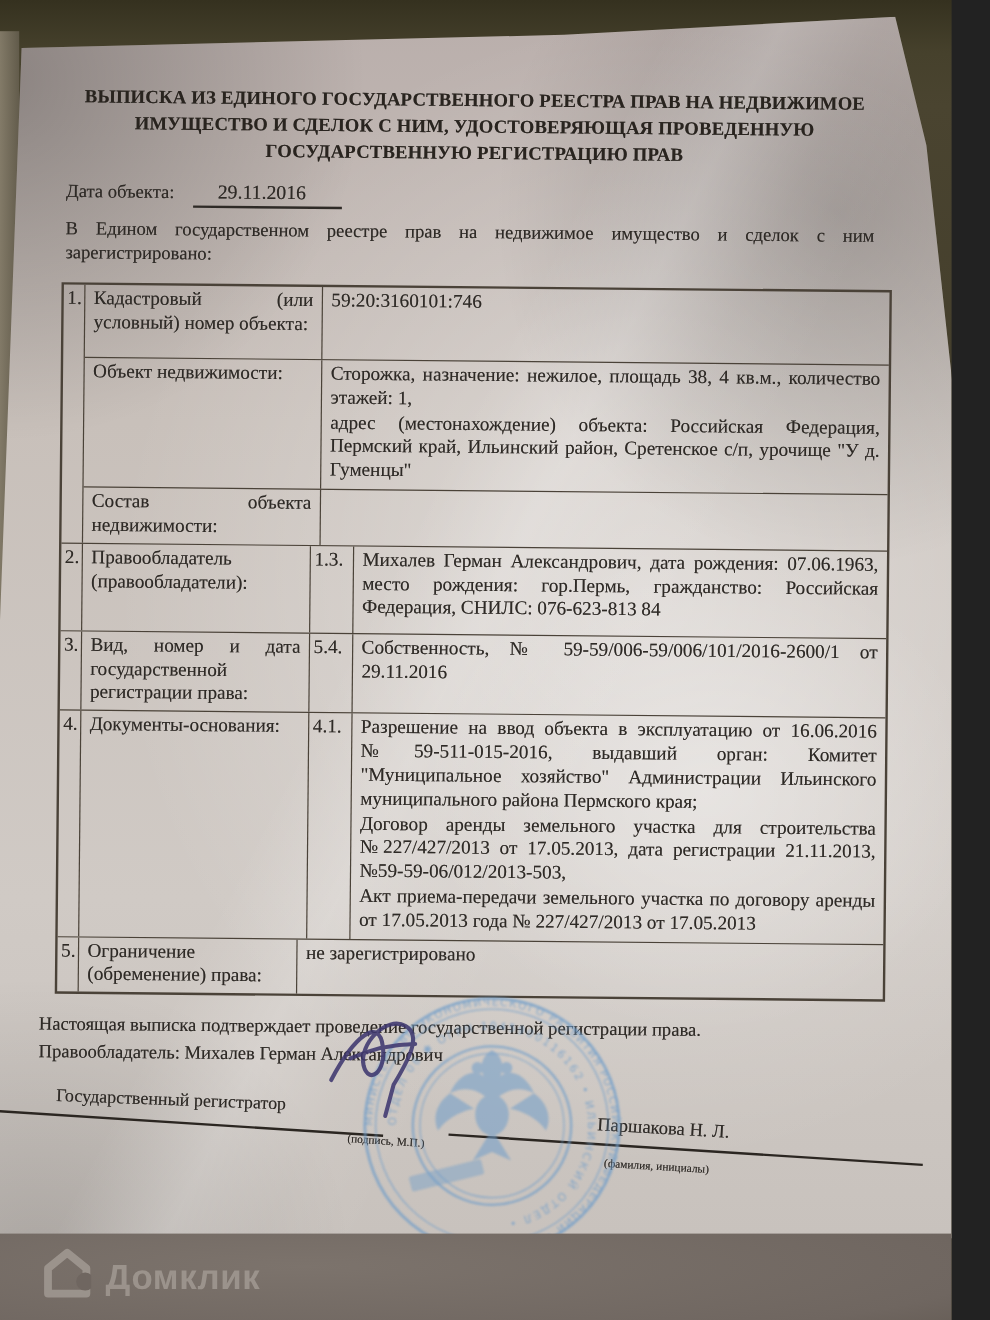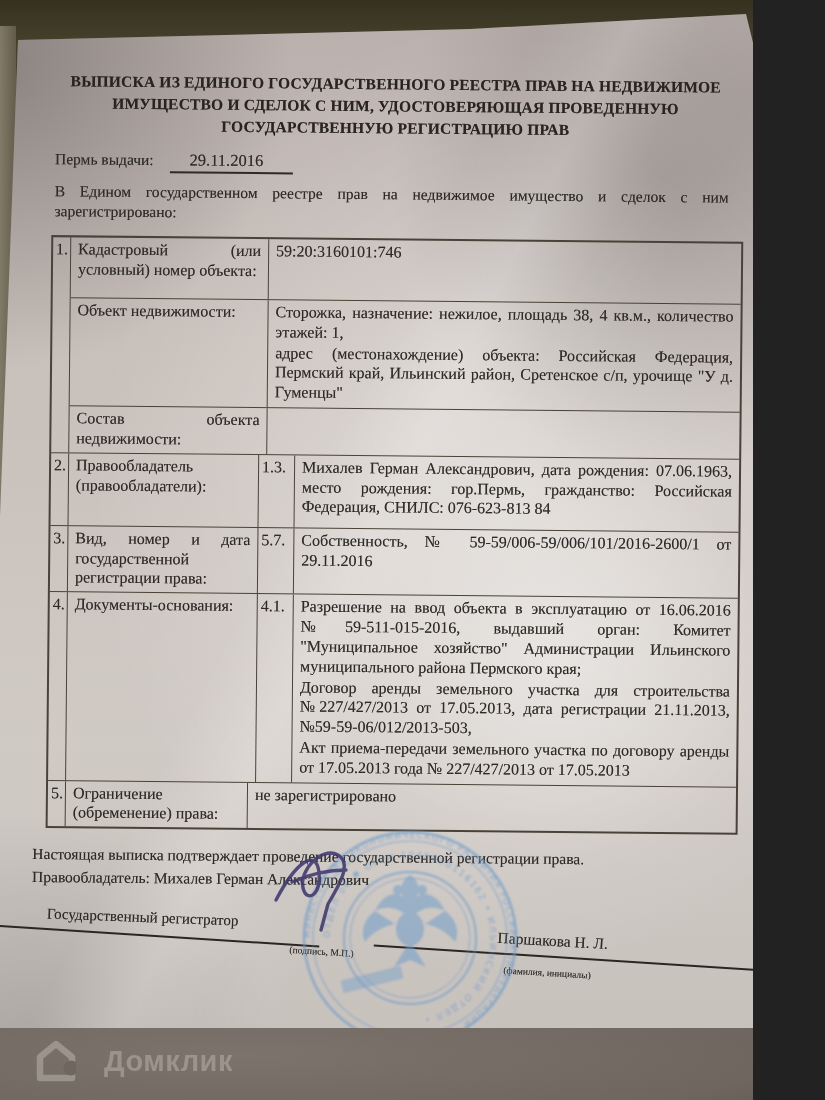--- a/index.html
+++ b/index.html
@@ -1,18 +1,18 @@
 <!DOCTYPE html>
 <html><head>
 <meta charset="utf-8">
 <style>
   html,body{margin:0;padding:0;background:#222;}
   .page{position:relative;width:753px;height:1100px;overflow:hidden;
     font-family:"Liberation Serif",serif;
-    background:linear-gradient(180deg,#35311f 0%,#46412c 4%,#4a4430 8%,#3d3827 55%,#564f3e 100%);}
+    background:linear-gradient(180deg,#35311f 0%,#46412c 4%,#4a4430 8%,#3d3827 55%,#564f3e 100%);padding-left:40px;}
   .side-edge{position:absolute;left:0;top:26px;width:16px;height:500px;
     background:linear-gradient(90deg,#968d7b,#6b6455);opacity:.75;}
   .paper{position:absolute;inset:0;
     clip-path:polygon(18px 40px,470px 29px,746px 14px,772px 121px,802px 396px,825px 880px,825px 1032px,0px 1032px,0px 517px);
     background:
       radial-gradient(90% 70% at 68% 45%,rgba(255,255,255,.42),rgba(255,255,255,0) 62%),
       linear-gradient(180deg,#b9aeab 0%,#c8c0ba 32%,#d0cac5 68%,#c6c0bb 100%);}
   .paper::after{content:"";position:absolute;inset:0;
     background:
       linear-gradient(117deg,rgba(255,255,255,0) 42%,rgba(255,255,255,.20) 49%,rgba(255,255,255,.06) 55%,rgba(255,255,255,0) 61%),
@@ -49,37 +49,37 @@
   .lineA{position:absolute;left:-34px;top:34px;width:322px;border-top:2.4px solid #2b2621;transform:rotate(3.1deg);}
   .capA{position:absolute;left:258px;top:44px;font-size:9.5px;transform:rotate(3deg);}
   .lineB{position:absolute;left:342px;top:52px;width:396px;border-top:2.4px solid #2b2621;transform:rotate(3.1deg);}
   .nameB{position:absolute;left:466px;top:27px;font-size:15.5px;transform:rotate(2.7deg);}
   .capB{position:absolute;left:472px;top:63px;font-size:9.5px;transform:rotate(2.8deg);}
   .stamp{position:absolute;left:295px;top:823px;filter:blur(1.1px);opacity:.88;}
   .sign{position:absolute;left:262px;top:830px;filter:blur(.3px);}
   .stamp text{font-family:"DejaVu Sans",sans-serif;}
   .bottom-strip{position:absolute;left:0;right:0;top:1028px;height:72px;
     background:radial-gradient(130% 170% at 32% 38%,#7c736c 0%,#6f6660 55%,#4f473d 100%);}
-  .wm{position:absolute;left:36px;top:12px;display:flex;align-items:center;gap:28px;}
+  .wm{position:absolute;left:36px;top:12px;display:flex;align-items:flex-end;gap:12px;}
   .wm-text{font-family:"Liberation Sans",sans-serif;font-weight:bold;font-size:29px;
     color:#9f9790;letter-spacing:.5px;opacity:.9;}
 </style>
 </head>
 <body>
 
 <div class="page">
   <div class="side-edge"></div>
 
   <div class="paper"></div>
 
   <div class="content">
     <div class="title">ВЫПИСКА ИЗ ЕДИНОГО ГОСУДАРСТВЕННОГО РЕЕСТРА ПРАВ НА НЕДВИЖИМОЕ ИМУЩЕСТВО И СДЕЛОК С НИМ, УДОСТОВЕРЯЮЩАЯ ПРОВЕДЕННУЮ ГОСУДАРСТВЕННУЮ РЕГИСТРАЦИЮ ПРАВ</div>
 
     <div class="date-row">
-      <span>Пермь выдачи:</span>
+      <span>Дата объекта:</span>
       <span class="date-val">29.11.2016</span>
     </div>
 
     <div class="intro">В Едином государственном реестре прав на недвижимое имущество и сделок с ним зарегистрировано:</div>
 
     <div class="tbl">
 
       <div class="trow">
         <div class="c c-num">1.</div>
         <div class="grp">
@@ -104,21 +104,21 @@
       <div class="trow mh72">
         <div class="c c-num">2.</div>
         <div class="c lbl2">Правообладатель (правообладатели):</div>
         <div class="c c-sub">1.3.</div>
         <div class="c c-val">Михалев Герман Александрович, дата рождения: 07.06.1963, место рождения: гор.Пермь, гражданство: Российская Федерация, СНИЛС: 076-623-813 84</div>
       </div>
 
       <div class="trow mh58">
         <div class="c c-num">3.</div>
         <div class="c lbl2">Вид, номер и дата государственной регистрации права:</div>
-        <div class="c c-sub">5.7.</div>
+        <div class="c c-sub">5.4.</div>
         <div class="c c-val">Собственность, № 59-59/006-59/006/101/2016-2600/1 от 29.11.2016</div>
       </div>
 
       <div class="trow mh176">
         <div class="c c-num">4.</div>
         <div class="c lbl2">Документы-основания:</div>
         <div class="c c-sub">4.1.</div>
         <div class="c c-val">
           <div class="p4">Разрешение на ввод объекта в эксплуатацию от 16.06.2016 №59-511-015-2016, выдавший орган: Комитет "Муниципальное хозяйство" Администрации Ильинского муниципального района Пермского края;</div>
           <div class="p4">Договор аренды земельного участка для строительства №227/427/2013 от 17.05.2013, дата регистрации 21.11.2013, №59-59-06/012/2013-503,</div>

